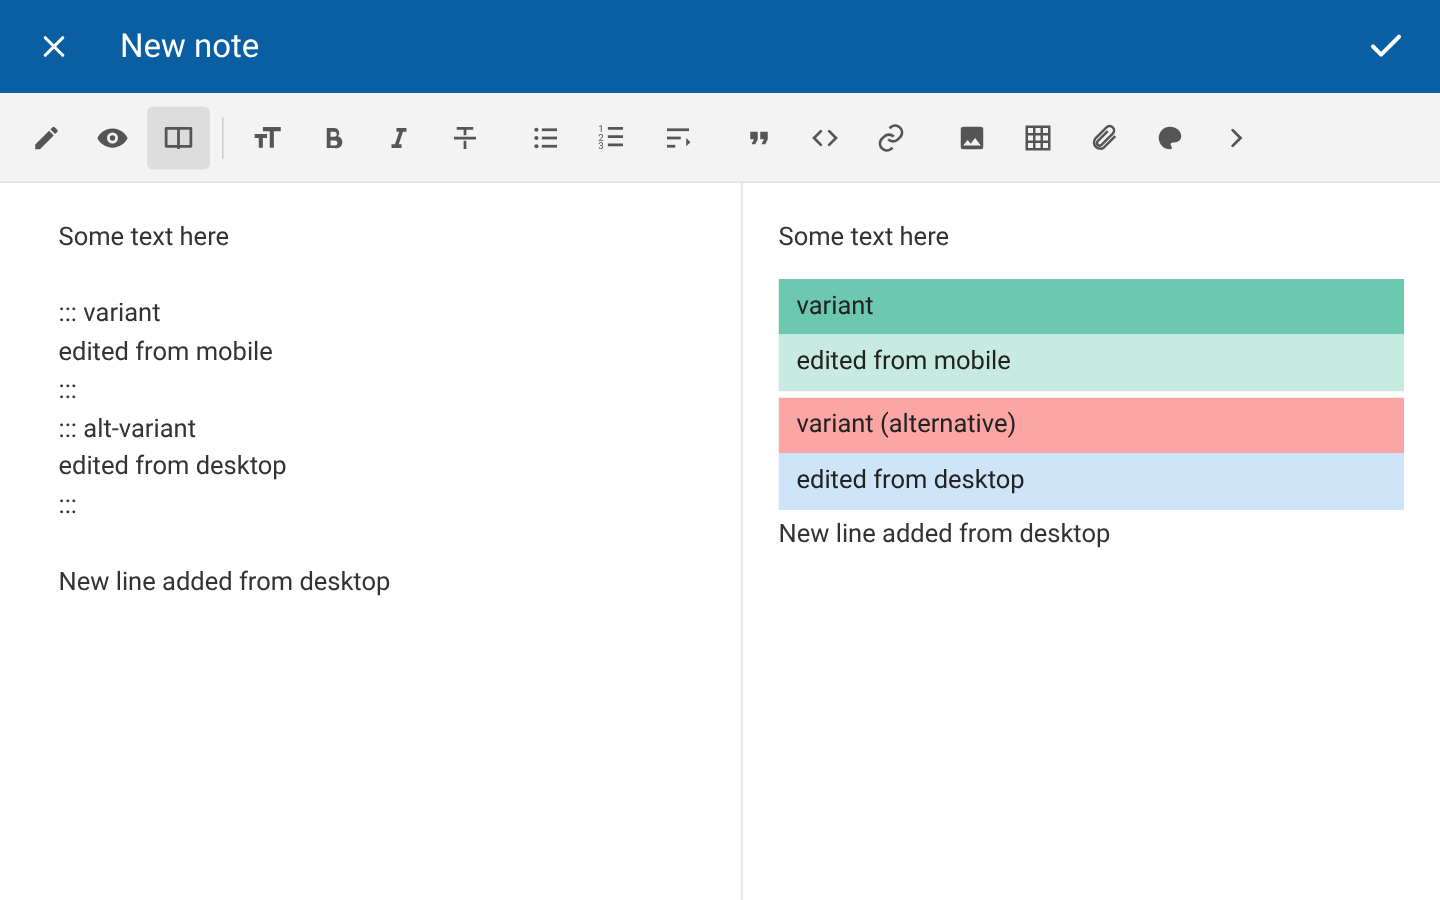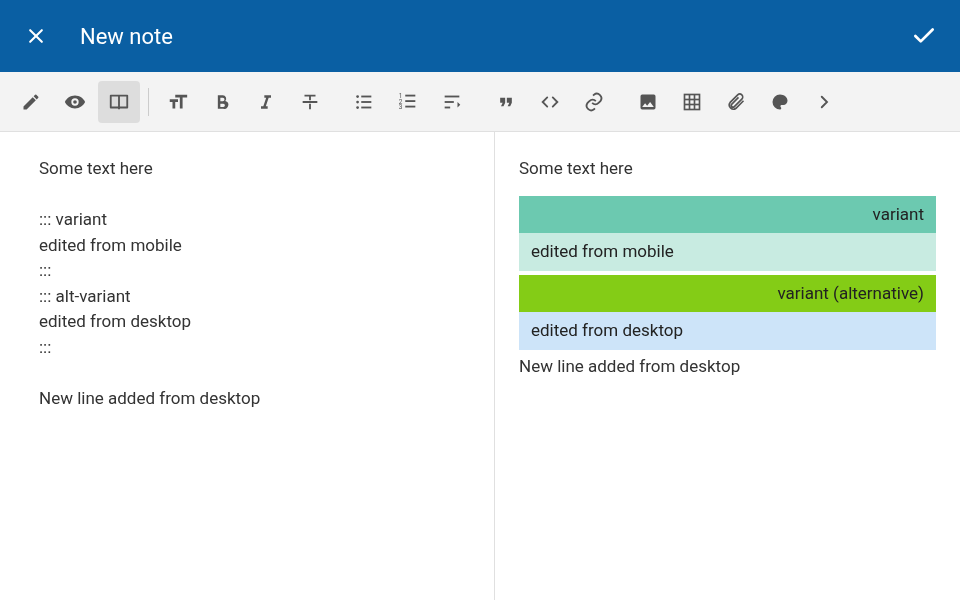--- a/index.html
+++ b/index.html
@@ -5,21 +5,21 @@
   * { box-sizing: border-box; margin: 0; padding: 0; }
   body {
     font-family: -apple-system, BlinkMacSystemFont, "Segoe UI", Roboto, Arial, sans-serif;
     width: 960px;
     height: 600px;
     overflow: hidden;
     background: #fff;
     color: #333;
   }
   .titlebar {
-    height: 72px;
+    height: 62px;
     background: #0a5fa3;
     display: flex;
     align-items: center;
     padding: 0 16px;
     color: #fff;
   }
   .titlebar .close {
     width: 40px;
     height: 40px;
     display: flex;
@@ -91,30 +91,29 @@
   .preview-intro { margin-bottom: 14px; }
   .variant-block {
     border-radius: 0;
     overflow: hidden;
     margin-bottom: 4px;
   }
   .v-header {
     padding: 6px 12px;
     font-size: 17px;
     color: #222;
-    text-align: right;
   }
   .v-body {
     padding: 6px 12px;
     font-size: 17px;
     color: #222;
   }
   .v1h { background: #6cc9b0; }
   .v1b { background: #c8ebe1; }
-  .v2h { background: #84cc16; }
+  .v2h { background: #fca5a5; }
   .v2b { background: #cde4f9; }
   .preview-tail { margin-top: 4px; }
   svg { display: block; }
 </style>
 </head>
 <body>
 
 <div class="titlebar">
   <div class="close">
     <svg width="20" height="20" viewBox="0 0 24 24" fill="none" stroke="#fff" stroke-width="2.5" stroke-linecap="round">

